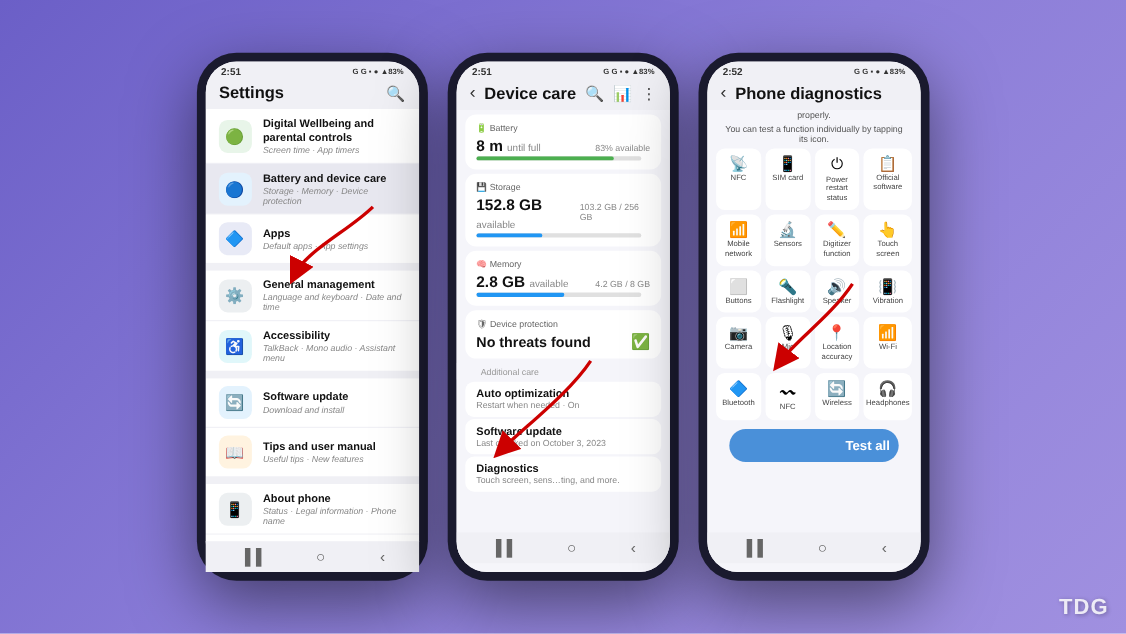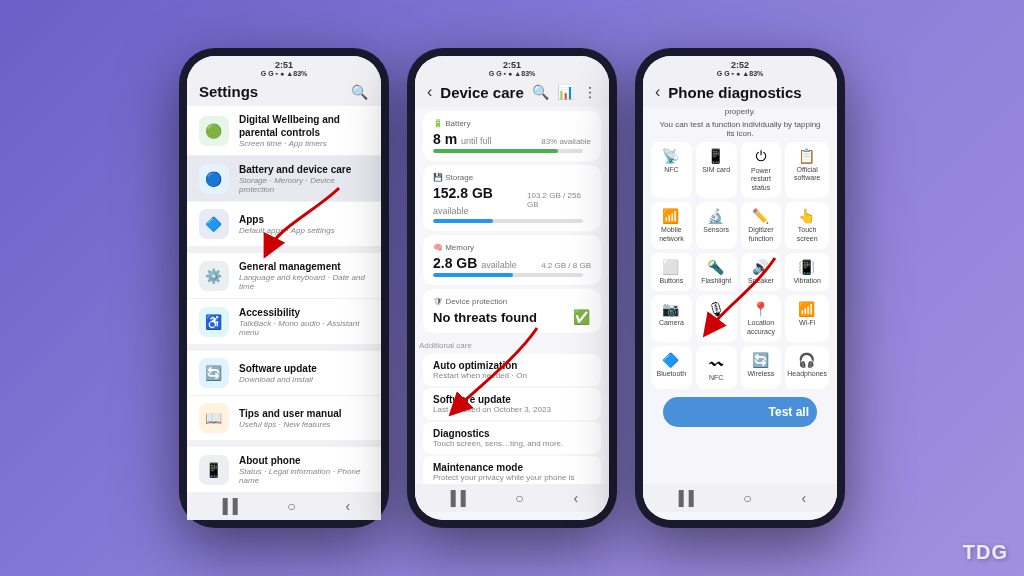--- a/index.html
+++ b/index.html
@@ -46,21 +46,20 @@
     .status-bar {
       background: #f0f0f5;
       display: flex;
       justify-content: space-between;
       align-items: center;
       padding: 4px 14px 2px;
       font-size: 8px;
       font-weight: bold;
       color: #333;
       flex-shrink: 0;
-      flex-direction: column;
     }
     .status-bar .time { font-size: 9px; font-weight: 700; }
     .status-bar .icons { display: flex; gap: 2px; align-items: center; font-size: 7px; }
 
     
     .top-bar {
       background: #f0f0f5;
       display: flex;
       align-items: center;
       padding: 4px 12px 6px;
@@ -139,21 +138,21 @@
     .care-bar-fill.green { background: #4caf50; }
     .care-bar-fill.blue { background: #2196f3; }
     .no-threats {
       font-size: 13px;
       font-weight: 700;
       color: #111;
     }
     .additional-care-label {
       font-size: 8px;
       color: #999;
-      padding: 4px 4px 2px;
+      padding: 4px 22px 2px;
       background: #f5f5fa;
     }
     .care-list-item {
       background: white;
       margin: 2px 8px;
       border-radius: 8px;
       padding: 6px 10px;
     }
     .care-list-item .title { font-size: 10px; font-weight: 600; color: #111; }
     .care-list-item .sub { font-size: 8px; color: #888; }
@@ -397,24 +396,20 @@
             <div class="sub">Restart when needed · On</div>
           </div>
           <div class="care-list-item">
             <div class="title">Software update</div>
             <div class="sub">Last checked on October 3, 2023</div>
           </div>
           <div class="care-list-item">
             <div class="title">Diagnostics</div>
             <div class="sub">Touch screen, sens…ting, and more.</div>
           </div>
-          <div class="care-list-item">
-            <div class="title">Maintenance mode</div>
-            <div class="sub">Protect your privacy while your phone is being repaired.</div>
-          </div>
 
           <div style="display:flex;justify-content:space-around;padding:6px;background:#f0f0f5;position:absolute;bottom:8px;left:0;right:0;">
             <span style="font-size:14px;color:#666;">▐▐</span>
             <span style="font-size:14px;color:#666;">○</span>
             <span style="font-size:14px;color:#666;">‹</span>
           </div>
         </div>
       </div>
     </div>
 

